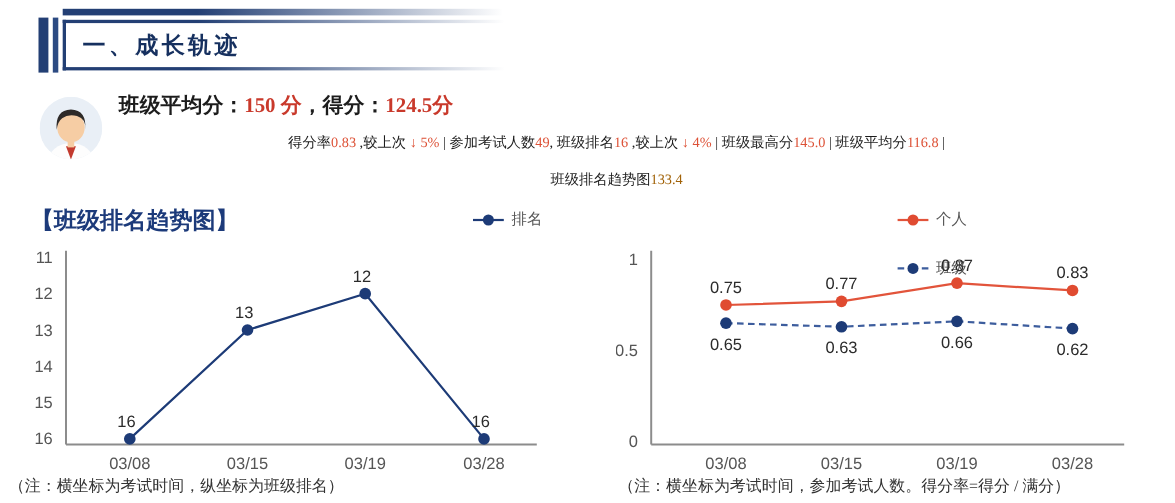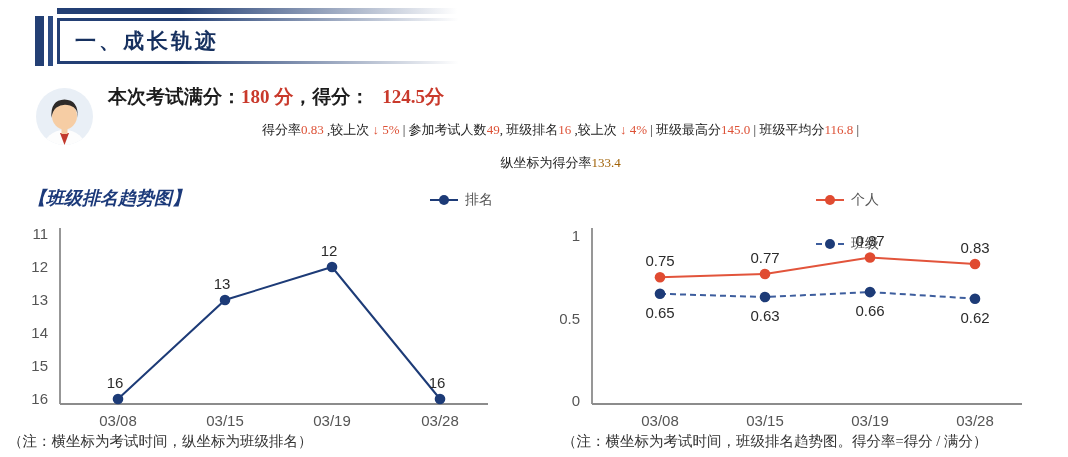--- a/index.html
+++ b/index.html
@@ -22,21 +22,21 @@
     letter-spacing:3px; color:#16305f; font-family:"Liberation Serif","DejaVu Serif",serif; white-space:nowrap; }
 
   
   .avatar { position:absolute; left:36px; top:88px; width:57px; height:57px; }
   .summary { position:absolute; left:108px; top:84px; width:905px;
     font-family:"Liberation Serif","DejaVu Serif",serif; color:#1c1c1c; }
   .s1 { font-size:19px; font-weight:bold; line-height:25px; margin-bottom:8px; white-space:nowrap; }
   .s2 { font-size:13px; line-height:26px; margin-bottom:7px;text-align:center; }
 
   
-  .chart-title { position:absolute; top:186px; font-size:18px; font-weight:bold; color:#1c3a7a; white-space:nowrap;font-style:italic; }
+  .chart-title { position:absolute; top:186px; font-size:21px; font-weight:bold; color:#1c3a7a; white-space:nowrap; }
   .ct-left { left:28px; }
   .ct-right { left:566px; }
   .legend { position:absolute; top:191px; display:flex; gap:26px; align-items:flex-end; }
   .lg-left { left:430px; }
   .lg-right { left:816px;flex-direction:column; }
   .legend-item { display:flex; align-items:center; gap:7px; font-size:14px; color:#555; cursor:pointer; }
   .lmark { position:relative; width:28px; height:10px; display:inline-block; }
   .lmark .ln { position:absolute; left:0; right:0; top:4px; height:2px; }
   .lmark.solid-navy .ln { background:#1d3b77; }
   .lmark.solid-red .ln { background:#e2543b; }
@@ -81,23 +81,23 @@
         <ellipse cx="28.5" cy="60" rx="21" ry="18" fill="#fdfdfd"></ellipse>
         <path d="M24 45 L28.5 57 L33 45 Z" fill="#c23a2e"></path>
         <rect x="25.5" y="40" width="6" height="6" fill="#f6cda4"></rect>
         <ellipse cx="28.5" cy="28" rx="12.5" ry="13.5" fill="#f6cda4"></ellipse>
         <path d="M15.5 30 Q14 12 28.5 11.5 Q43 12 41.5 30 Q42.5 20 34 17.5 Q26 15.5 20.5 19.5 Q16.5 22.5 15.5 30 Z" fill="#2e2a28"></path>
       </g>
     </svg>
   </div>
 
   <div class="summary">
-    <p class="s1"><span>本次考试满分：</span><span style="color: rgb(201, 57, 43);">180 分</span><span>，得分：</span><span style="color: rgb(201, 57, 43); margin-left: 13px;">124.5分</span></p>
+    <p class="s1"><span>班级平均分：</span><span style="color: rgb(201, 57, 43);">150 分</span><span>，得分：</span><span style="color: rgb(201, 57, 43);">124.5分</span></p>
     <p class="s2"><span>得分率</span><span style="color: rgb(221, 81, 54);">0.83</span><span> ,较上次 </span><span style="color: rgb(221, 81, 54);">↓ 5%</span><span> | 参加考试人数</span><span style="color: rgb(221, 81, 54);">49</span><span>, 班级排名</span><span style="color: rgb(221, 81, 54);">16</span><span> ,较上次 </span><span style="color: rgb(221, 81, 54);">↓ 4%</span><span> | 班级最高分</span><span style="color: rgb(221, 81, 54);">145.0</span><span> | 班级平均分</span><span style="color: rgb(221, 81, 54);">116.8</span><span> |</span></p>
-    <p class="s2"><span>纵坐标为得分率</span><span style="color: #a16207;">133.4</span></p>
+    <p class="s2"><span>班级排名趋势图</span><span style="color: #a16207;">133.4</span></p>
   </div>
 
   <div class="chart-title ct-left">【班级排名趋势图】</div>
   <div class="legend lg-left">
     <span class="legend-item">
       <span class="lmark solid-navy">
           <i class="ln"></i>
           <i class="dt"></i>
         </span>
       <span>排名</span>
@@ -166,15 +166,15 @@
       <polyline points="100,71.75 205,75.05 310,70.1 415,76.7" fill="none" stroke="#3d5d9d" stroke-width="2" stroke-dasharray="6,4"></polyline>
       <circle cx="100" cy="71.75" r="5.3" fill="#1d3b77"></circle>
       <text x="100" y="95.75" text-anchor="middle" font-size="15" fill="#2b2b2b">0.65</text>
       <circle cx="205" cy="75.05" r="5.3" fill="#1d3b77"></circle>
       <text x="205" y="99.05" text-anchor="middle" font-size="15" fill="#2b2b2b">0.63</text>
       <circle cx="310" cy="70.1" r="5.3" fill="#1d3b77"></circle>
       <text x="310" y="94.1" text-anchor="middle" font-size="15" fill="#2b2b2b">0.66</text>
       <circle cx="415" cy="76.7" r="5.3" fill="#1d3b77"></circle>
       <text x="415" y="100.7" text-anchor="middle" font-size="15" fill="#2b2b2b">0.62</text>
     </svg>
-  <div class="note note-right">（注：横坐标为考试时间，班级排名趋势图。得分率=得分 / 满分）</div>
+  <div class="note note-right">（注：横坐标为考试时间，参加考试人数。得分率=得分 / 满分）</div>
 
 </div>
 
 </body></html>

